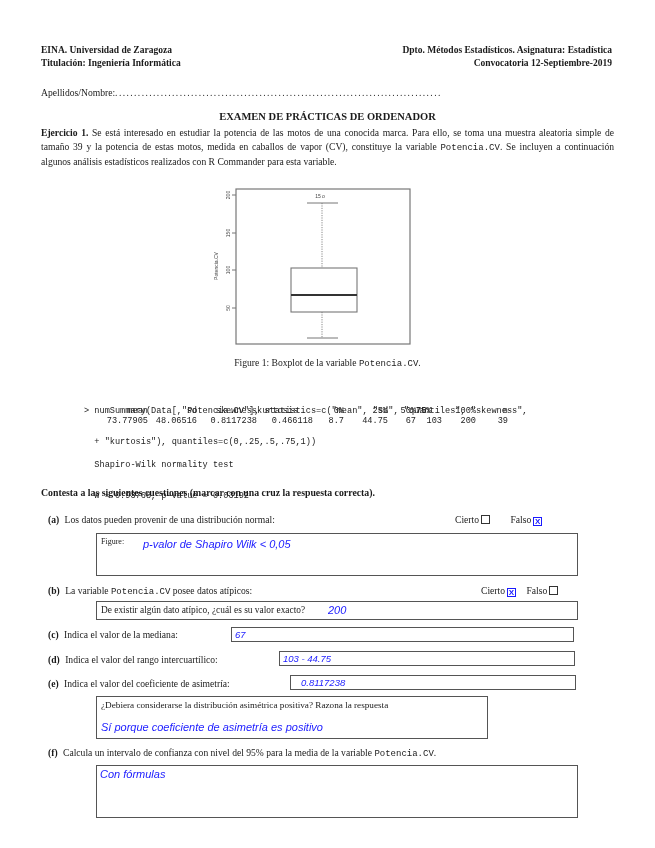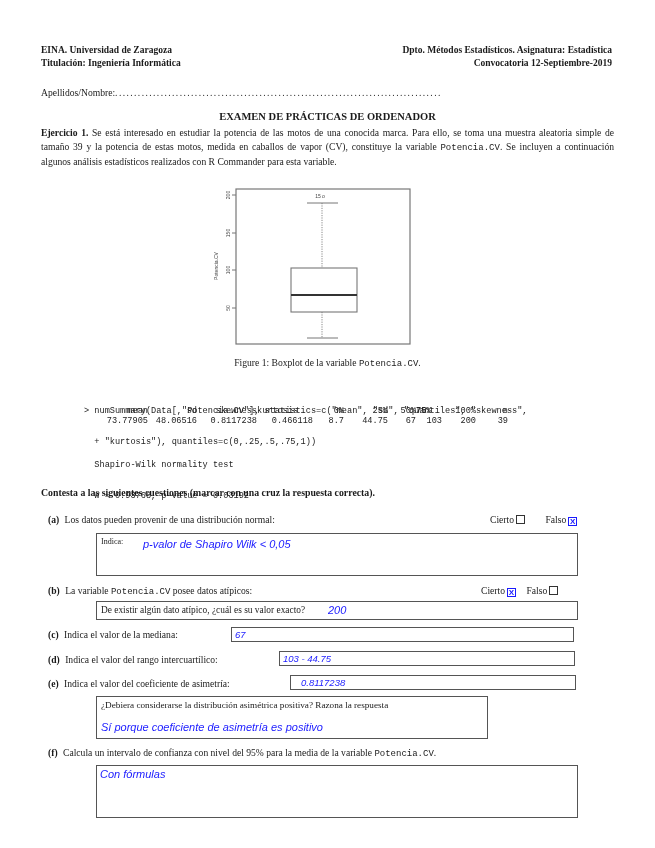--- a/index.html
+++ b/index.html
@@ -107,26 +107,26 @@
   <div>  Shapiro-Wilk normality test</div>
   <div>  W = 0.93768, p-value = 0.03192</div>
 </div>
 
 <div class="abs serif" style="left:41px; top:487px; font-size:9.8px; font-weight:bold;">Contesta a las siguientes cuestiones (marcar con una cruz la respuesta correcta).</div>
 
 <div class="abs txt serif" style="left:48px; top:513px;">
   <span class="qlabel">(a)</span>
   <span style="margin-left:3px;">Los datos pueden provenir de una distribución normal:</span>
 </div>
-<div class="abs txt serif nowrap" style="left:490px; top:513px;">
+<div class="abs txt serif nowrap" style="left:455px; top:513px;">
   <span>Cierto</span><span class="chk"></span>
   <span style="margin-left:18px;">Falso</span><span class="chk x">X</span>
 </div>
 <div class="box" style="left:96px; top:533px; width:482px; height:43px; border-width:1.5px;">
-  <span class="serif" style="position:absolute; left:4px; top:3px; font-size:8px;">Indica:</span>
+  <span class="serif" style="position:absolute; left:4px; top:3px; font-size:8px;">Figure:</span>
   <span class="answer" style="position:absolute; left:46px; top:4px; font-size:11px;">p-valor de Shapiro Wilk  &lt; 0,05</span>
 </div>
 
 <div class="abs txt serif" style="left:48px; top:584px;">
   <span class="qlabel">(b)</span>
   <span style="margin-left:3px;">La variable </span><span class="mono" style="font-size:9px;">Potencia.CV</span><span> posee datos atípicos:</span>
 </div>
 <div class="abs txt serif nowrap" style="left:481px; top:584px;">
   <span>Cierto</span><span class="chk x">X</span>
   <span style="margin-left:8px;">Falso</span><span class="chk"></span>

